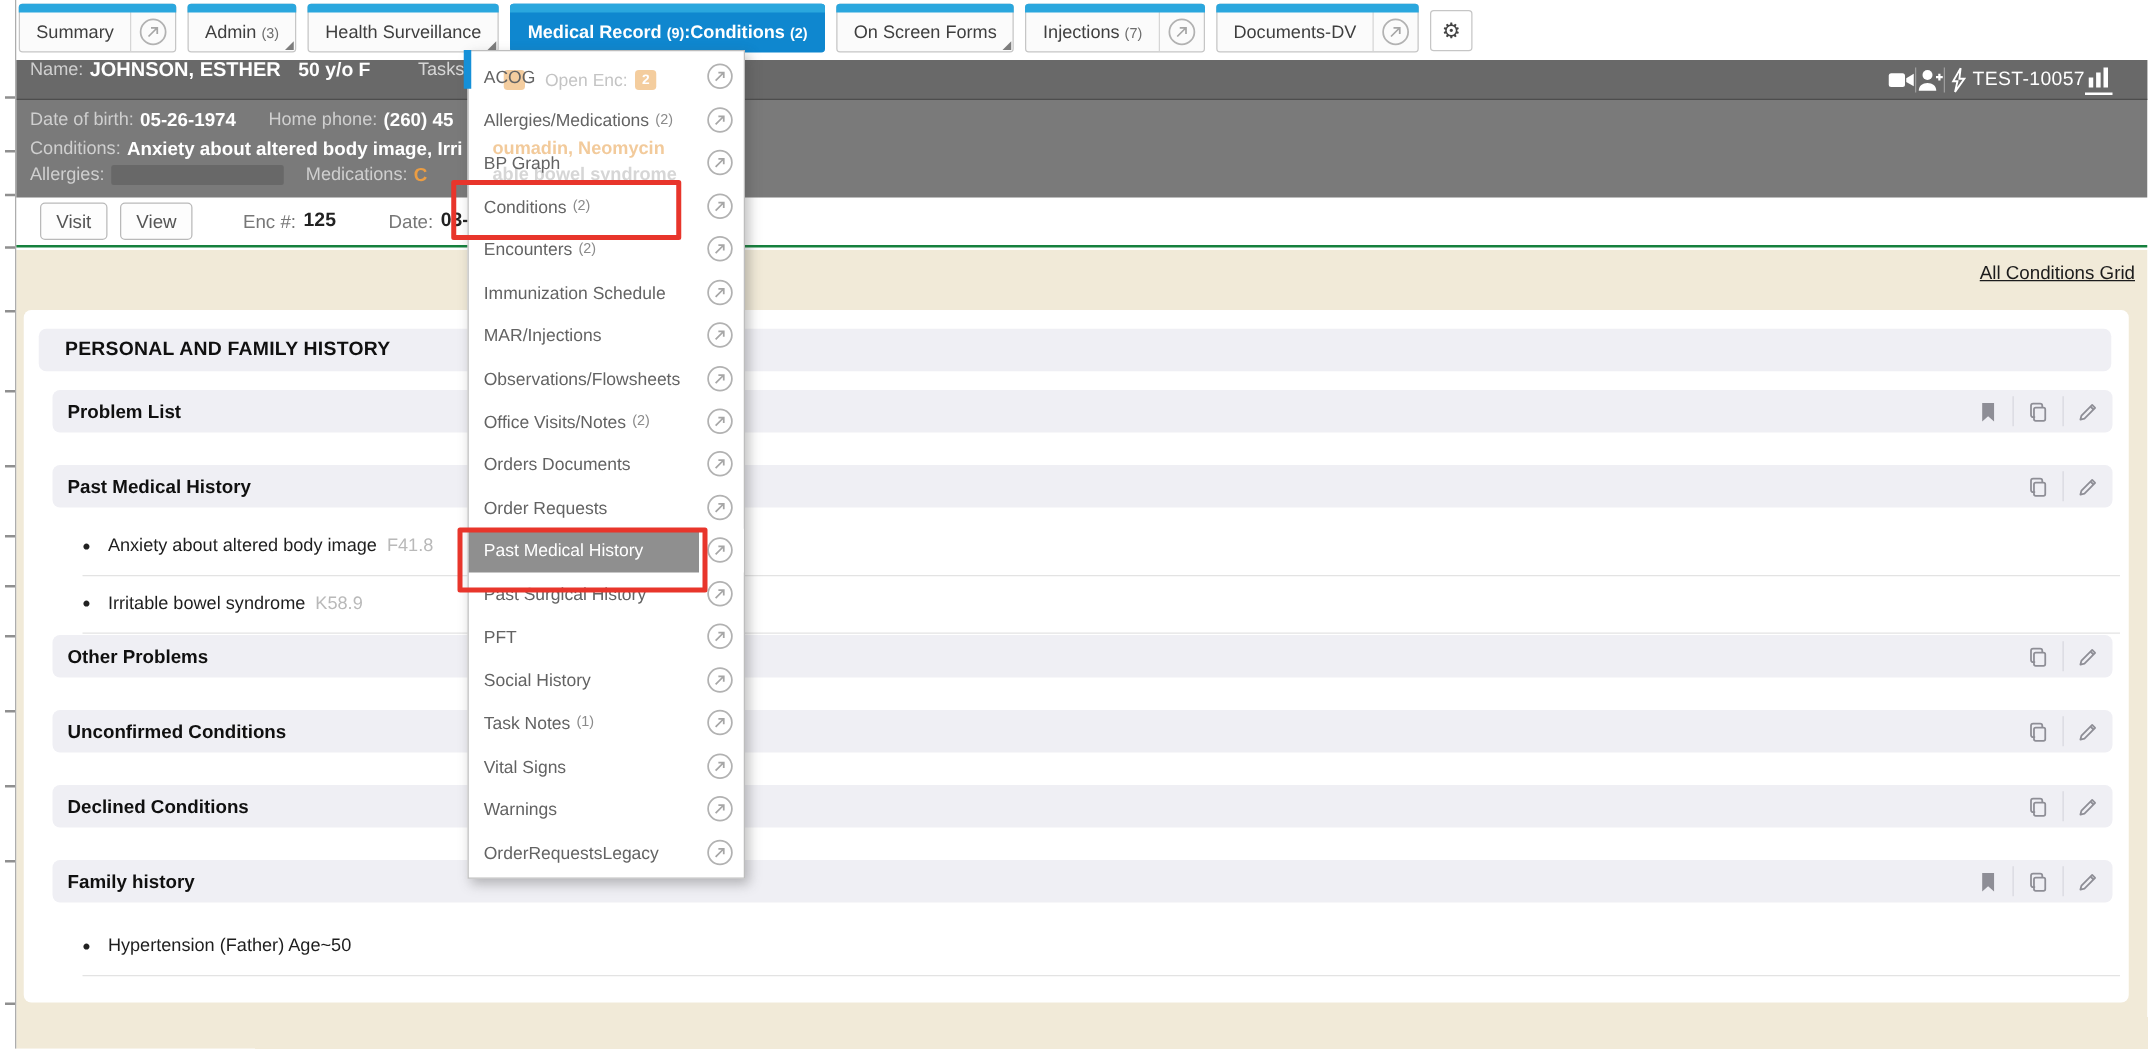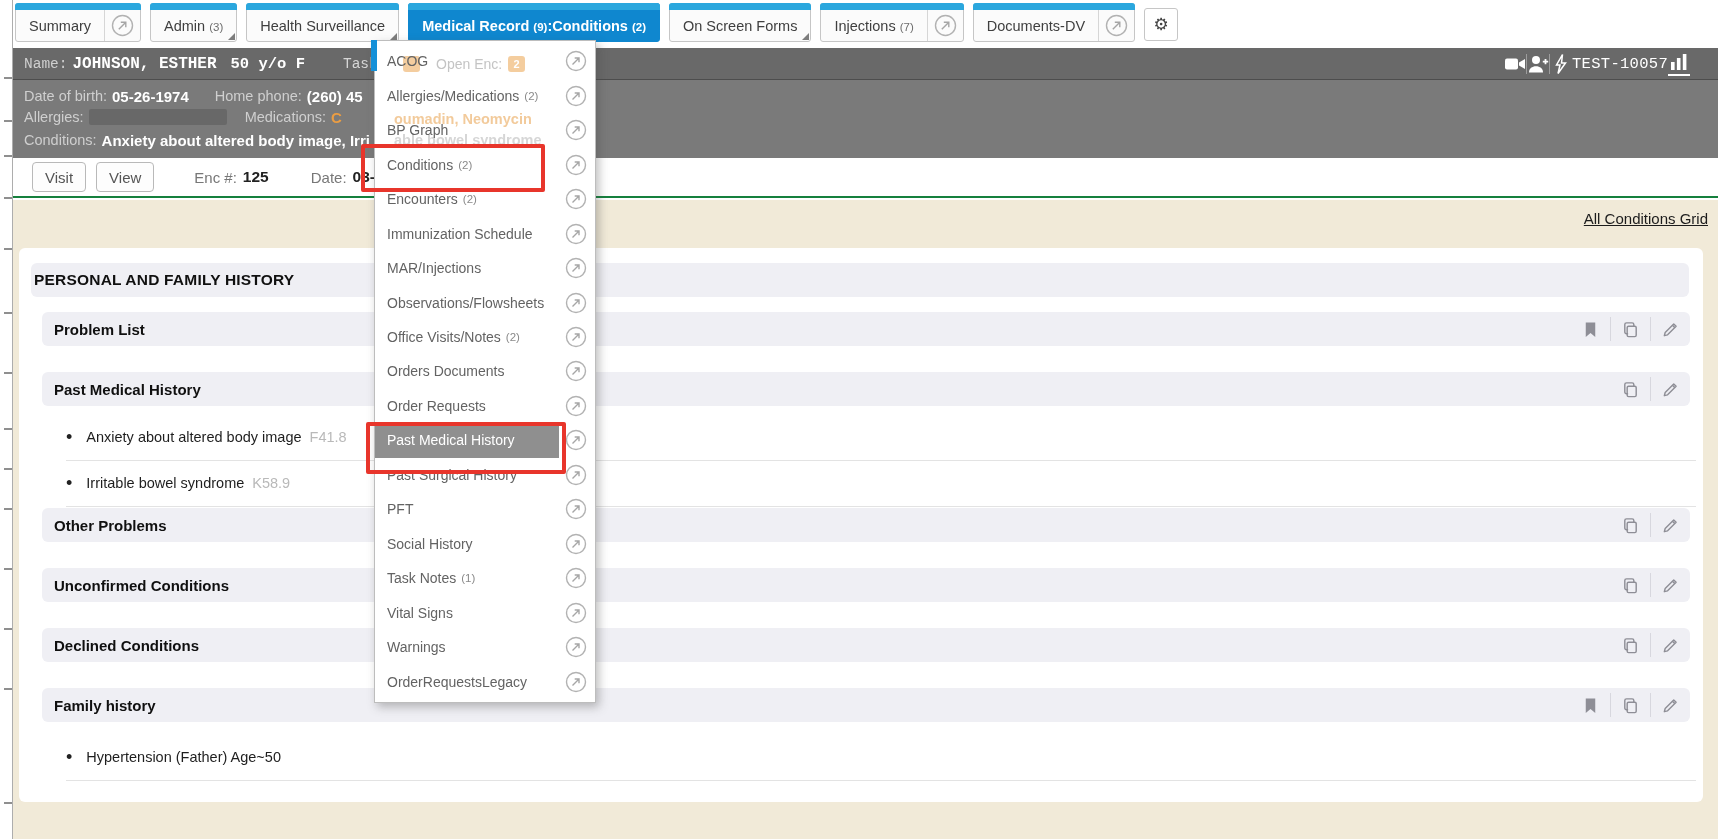--- a/index.html
+++ b/index.html
@@ -33,21 +33,21 @@
   .oi{width:23px;height:23px;stroke:#b2b2b2;fill:none;stroke-width:1.4;}
   .oi path{stroke:#a6a6a6;}
   .notch::after{content:"";position:absolute;right:1px;bottom:1px;border-style:solid;
        border-width:0 0 7px 7px;border-color:transparent transparent #7d7d7d transparent;}
   .gearbtn{margin-top:8px;width:32px;height:31px;border:1px solid #c6c6c6;border-radius:3px;
        background:#fff;font-size:17px;color:#444;display:flex;align-items:center;justify-content:center;}
 
   
   .phead{position:absolute;left:12px;top:48px;width:1706px;height:110px;background:var(--headgray);z-index:10;}
   .prow1{height:31px;background:#696969;border-bottom:1px solid #4d4d4d;display:flex;
-         align-items:center;padding-left:12px;position:relative;font-family:Liberation Mono, monospace;}
+         align-items:flex-start;padding-left:12px;position:relative;}
   .hlbl{font-size:14.5px;color:#cfcfcf;margin-right:5px;white-space:nowrap;}
   .hval{font-size:15.5px;color:#fff;font-weight:bold;white-space:nowrap;}
   .rcluster{position:absolute;right:28px;top:0;height:31px;display:flex;align-items:center;}
   .hdiv{width:1px;height:20px;background:#9d9d9d;}
   .hicon{width:22px;height:22px;fill:#fff;}
   .acct{font-size:15.5px;color:#fff;letter-spacing:.3px;}
   .chartic{border-bottom:2px solid #fff;padding-bottom:1px;}
   .pbody{padding:6px 0 0 12px;}
   .pline{display:flex;align-items:center;height:20px;margin-bottom:1px;}
   .redact{width:138px;height:16px;background:#686868;border-radius:2px;margin-right:18px;}
@@ -60,21 +60,21 @@
        font-size:15px;padding:0 12px;display:flex;align-items:center;margin-left:10px;}
   .elbl{font-size:15px;color:#777;}
   .eval{font-size:15.5px;color:#222;font-weight:bold;margin-left:6px;}
 
   
   .canvas{position:absolute;left:12px;top:200px;width:1706px;height:639px;background:var(--beige);z-index:1;}
   .gridlink{position:absolute;top:10px;right:10px;font-size:15px;color:#1c1c1c;
             text-decoration:underline;cursor:pointer;}
   .panel{position:absolute;left:7px;top:48px;width:1684px;height:554px;background:#fff;border-radius:6px;}
   .psec{position:absolute;left:12px;top:15px;width:1658px;height:34px;background:var(--bargray);
-        border-radius:6px;display:flex;align-items:center;padding-left:3px;box-sizing:border-box;
+        border-radius:6px;display:flex;align-items:center;padding-left:21px;box-sizing:border-box;
         font-weight:bold;font-size:15.5px;color:#101010;letter-spacing:.2px;}
   .sbar{position:absolute;left:23px;width:1648px;height:34px;background:var(--bargray);border-radius:6px;
         display:flex;align-items:center;box-sizing:border-box;padding:0 10px 0 12px;}
   .ttl{font-weight:bold;font-size:15px;color:#101010;}
   .acts{margin-left:auto;display:flex;align-items:center;gap:10px;}
   .vdiv{width:1px;height:24px;background:#d7d7de;}
   .ai{width:19px;height:19px;stroke:#8e8e96;fill:none;stroke-width:1.5;stroke-linejoin:round;}
   .ai.bmk{fill:#8e8e96;stroke:none;}
   .brow{position:absolute;left:47px;width:1630px;height:46px;border-bottom:1px solid #e3e3e3;
         display:flex;align-items:center;}
@@ -201,29 +201,29 @@
         </svg>
     </div>
   </div>
   <div class="pbody">
     <div class="pline">
       <span class="hlbl">Date of birth:</span>
       <span class="hval" style="font-size:15px">05-26-1974</span>
       <span class="hlbl" style="margin-left:26px">Home phone:</span>
       <span class="hval" style="font-size:15px">(260) 45</span>
     </div>
+    <div class="pline" style="margin-top:3px">
+      <span class="hlbl">Conditions:</span>
+      <span class="hval" style="font-size:15px">Anxiety about altered body image, Irri</span>
+    </div>
     <div class="pline">
       <span class="hlbl">Allergies:</span>
       <span class="redact"></span>
       <span class="hlbl">Medications:</span>
       <span class="medsval">C</span>
-    </div>
-    <div class="pline" style="margin-top:3px">
-      <span class="hlbl">Conditions:</span>
-      <span class="hval" style="font-size:15px">Anxiety about altered body image, Irri</span>
     </div>
   </div>
 </div>
 
 <div class="encbar">
   <div class="btn" style="margin-left:20px">
       <span>Visit</span>
     </div>
   <div class="btn">
       <span>View</span>

